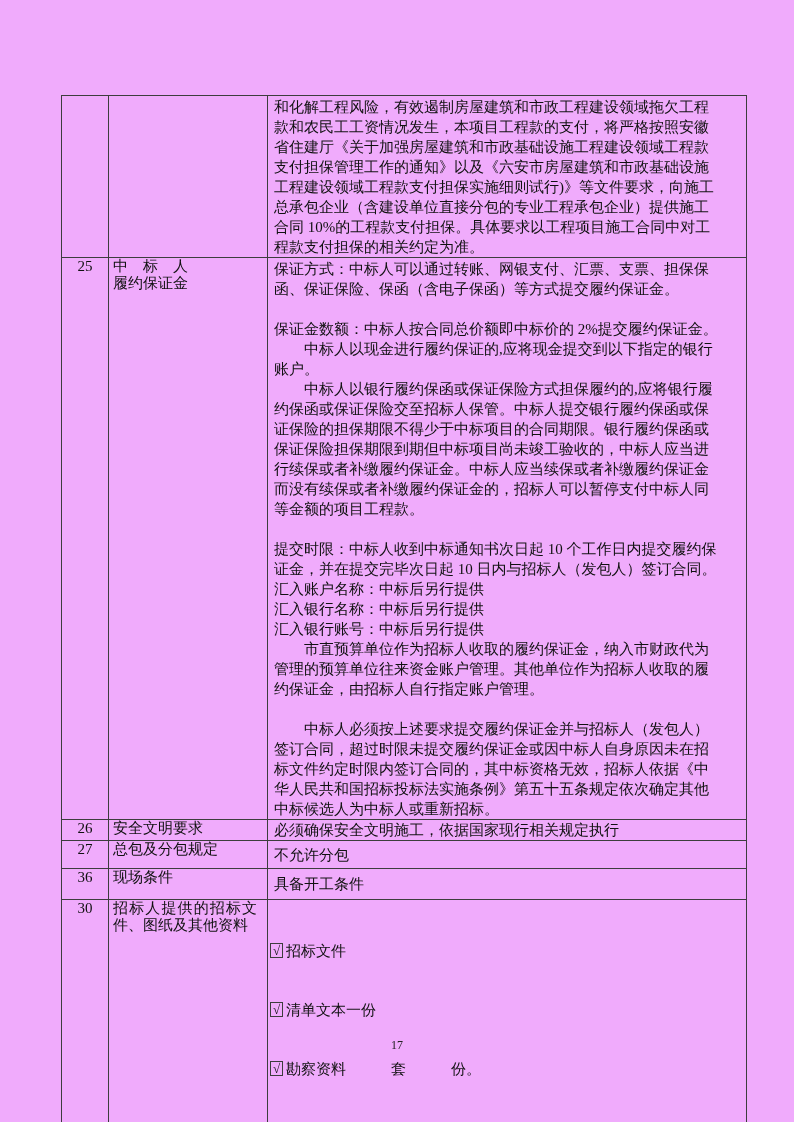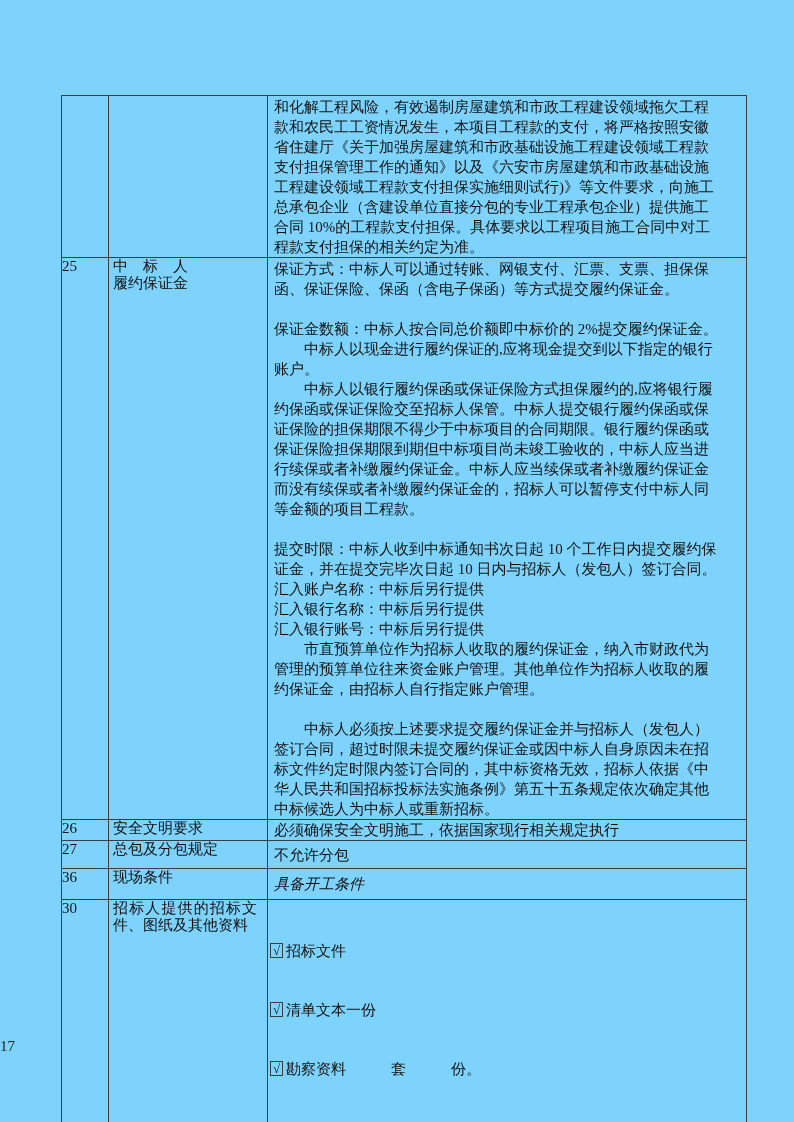--- a/index.html
+++ b/index.html
@@ -1,57 +1,57 @@
 <!DOCTYPE html>
 <html><head>
 <meta charset="utf-8">
 <style>
   * { margin:0; padding:0; box-sizing:border-box; }
   html,body { background:#fff; }
   .page {
-    position:relative; width:794px; height:1122px; background:#7dd3fc;
+    position:relative; width:794px; height:1122px; background:#f0abfc;
     font-family:"Liberation Serif","DejaVu Serif",serif; color:#111;
     overflow:hidden;
   }
   table.doc {
     position:absolute; left:61px; top:95px; width:685px;
     border-collapse:collapse; table-layout:fixed;
   }
   table.doc td {
     border:1px solid #3d3d3d; overflow:hidden;
     font-size:15px; vertical-align:top;
   }
-  td.c-num { text-align:left; vertical-align:middle; font-size:14.5px; }
+  td.c-num { text-align:center; vertical-align:middle; font-size:14.5px; }
   td.c-label {
     vertical-align:middle; padding:0 10px 0 4px;
     line-height:17px; white-space:pre-wrap; text-align:justify;
   }
   td.c-content {
     padding:1px 4px 0 6px; line-height:20px; white-space:pre-wrap;
   }
   tr.r-cont td.c-content { height:162px; }
   tr.r25 td.c-content { height:560px; }
   tr.r26 td { height:21px; }
   tr.r27 td { height:28px;margin-top:32px; }
   tr.r28 td { height:40px; }
   tr.r29 td { height:31px; }
-  tr.r29 td.c-content { vertical-align:middle; padding-top:0;font-style:italic; }
+  tr.r29 td.c-content { vertical-align:middle; padding-top:0; }
   tr.r26 td.c-content, tr.r27 td.c-content { vertical-align:middle; padding-top:0; }
   tr.r30 td { height:77px; }
   tr.r30 td.c-content { padding:1px 2px 0 2px; }
   .chk-item { display:flex; align-items:center; height:19px; }
   .chk-box {
     display:inline-flex; align-items:center; justify-content:center;
     width:13px; height:15px; border:1px solid #3d3d3d; margin-right:3px;
     font-size:13px; line-height:15px; flex:0 0 auto;
   }
   .chk-text { white-space:pre; font-size:15px; }
   .page-number {
     position:absolute; top:1038px; left:0; width:100%;
-    font-size:15px; color:#222;
+    text-align:center; font-size:12px; color:#222;
   }
 </style>
 </head>
 <body>
 
 <div class="page">
   <table class="doc">
     <colgroup>
       <col style="width:47px">
         <col style="width:159px">

